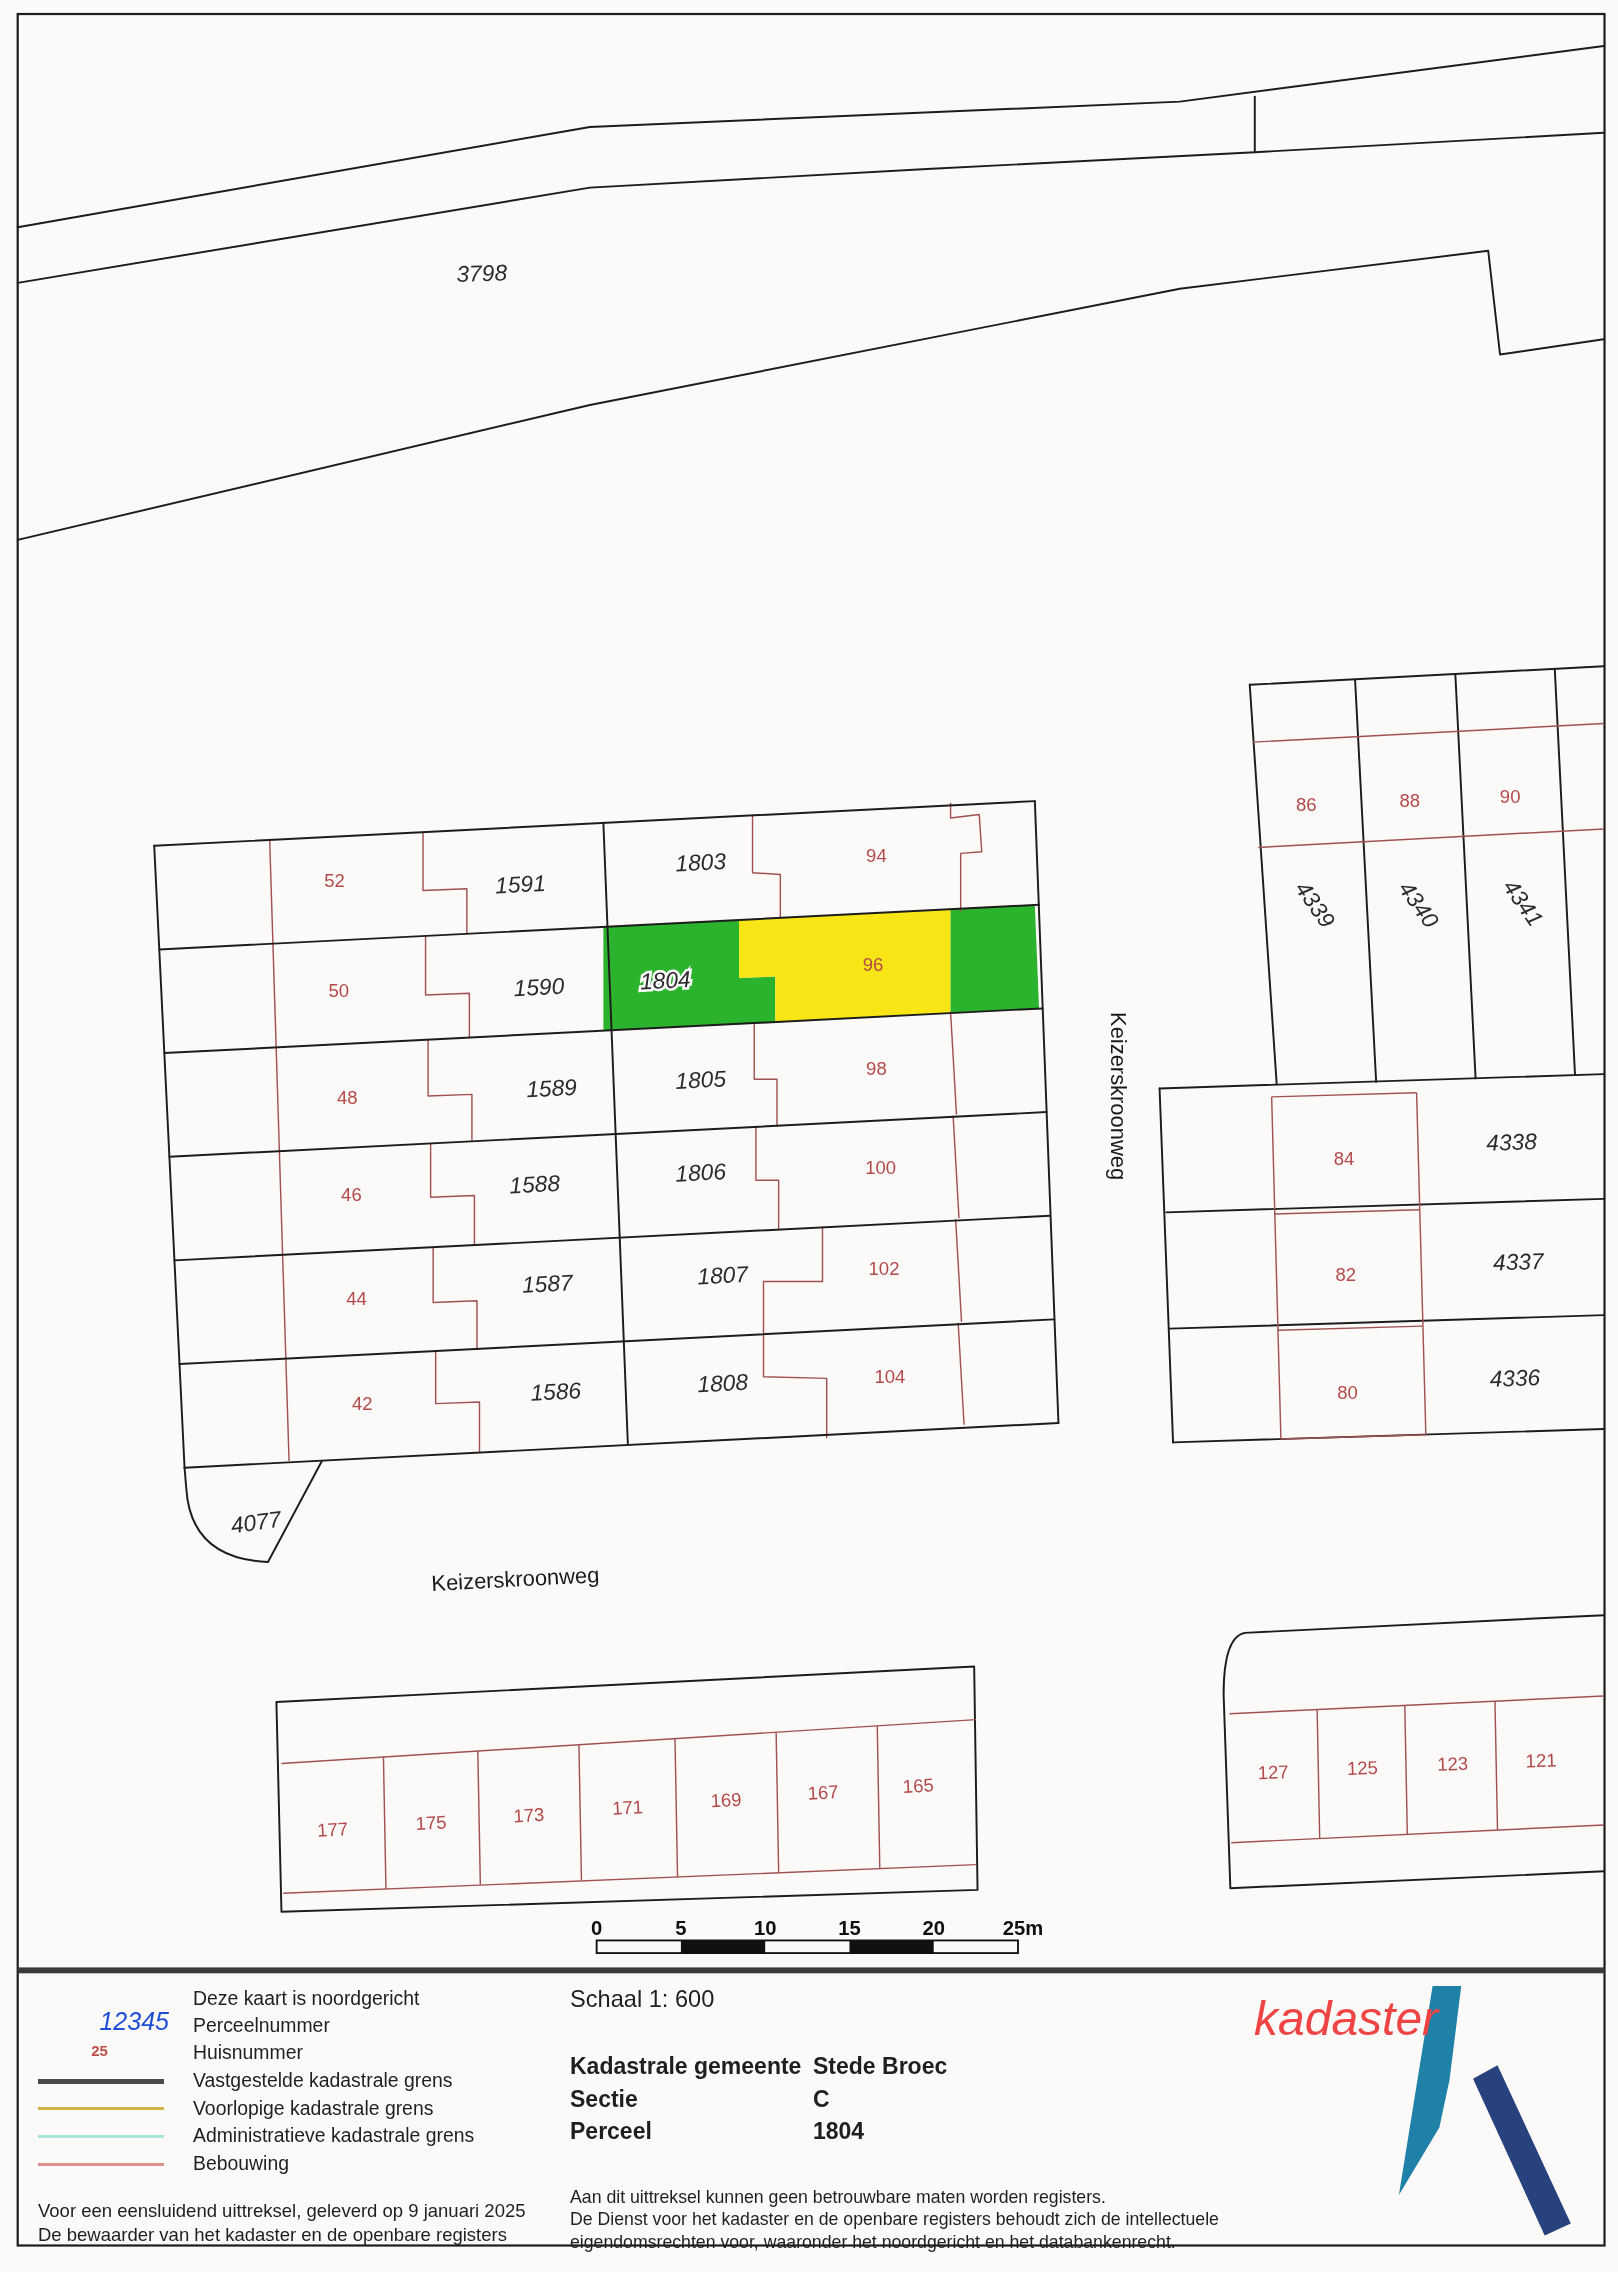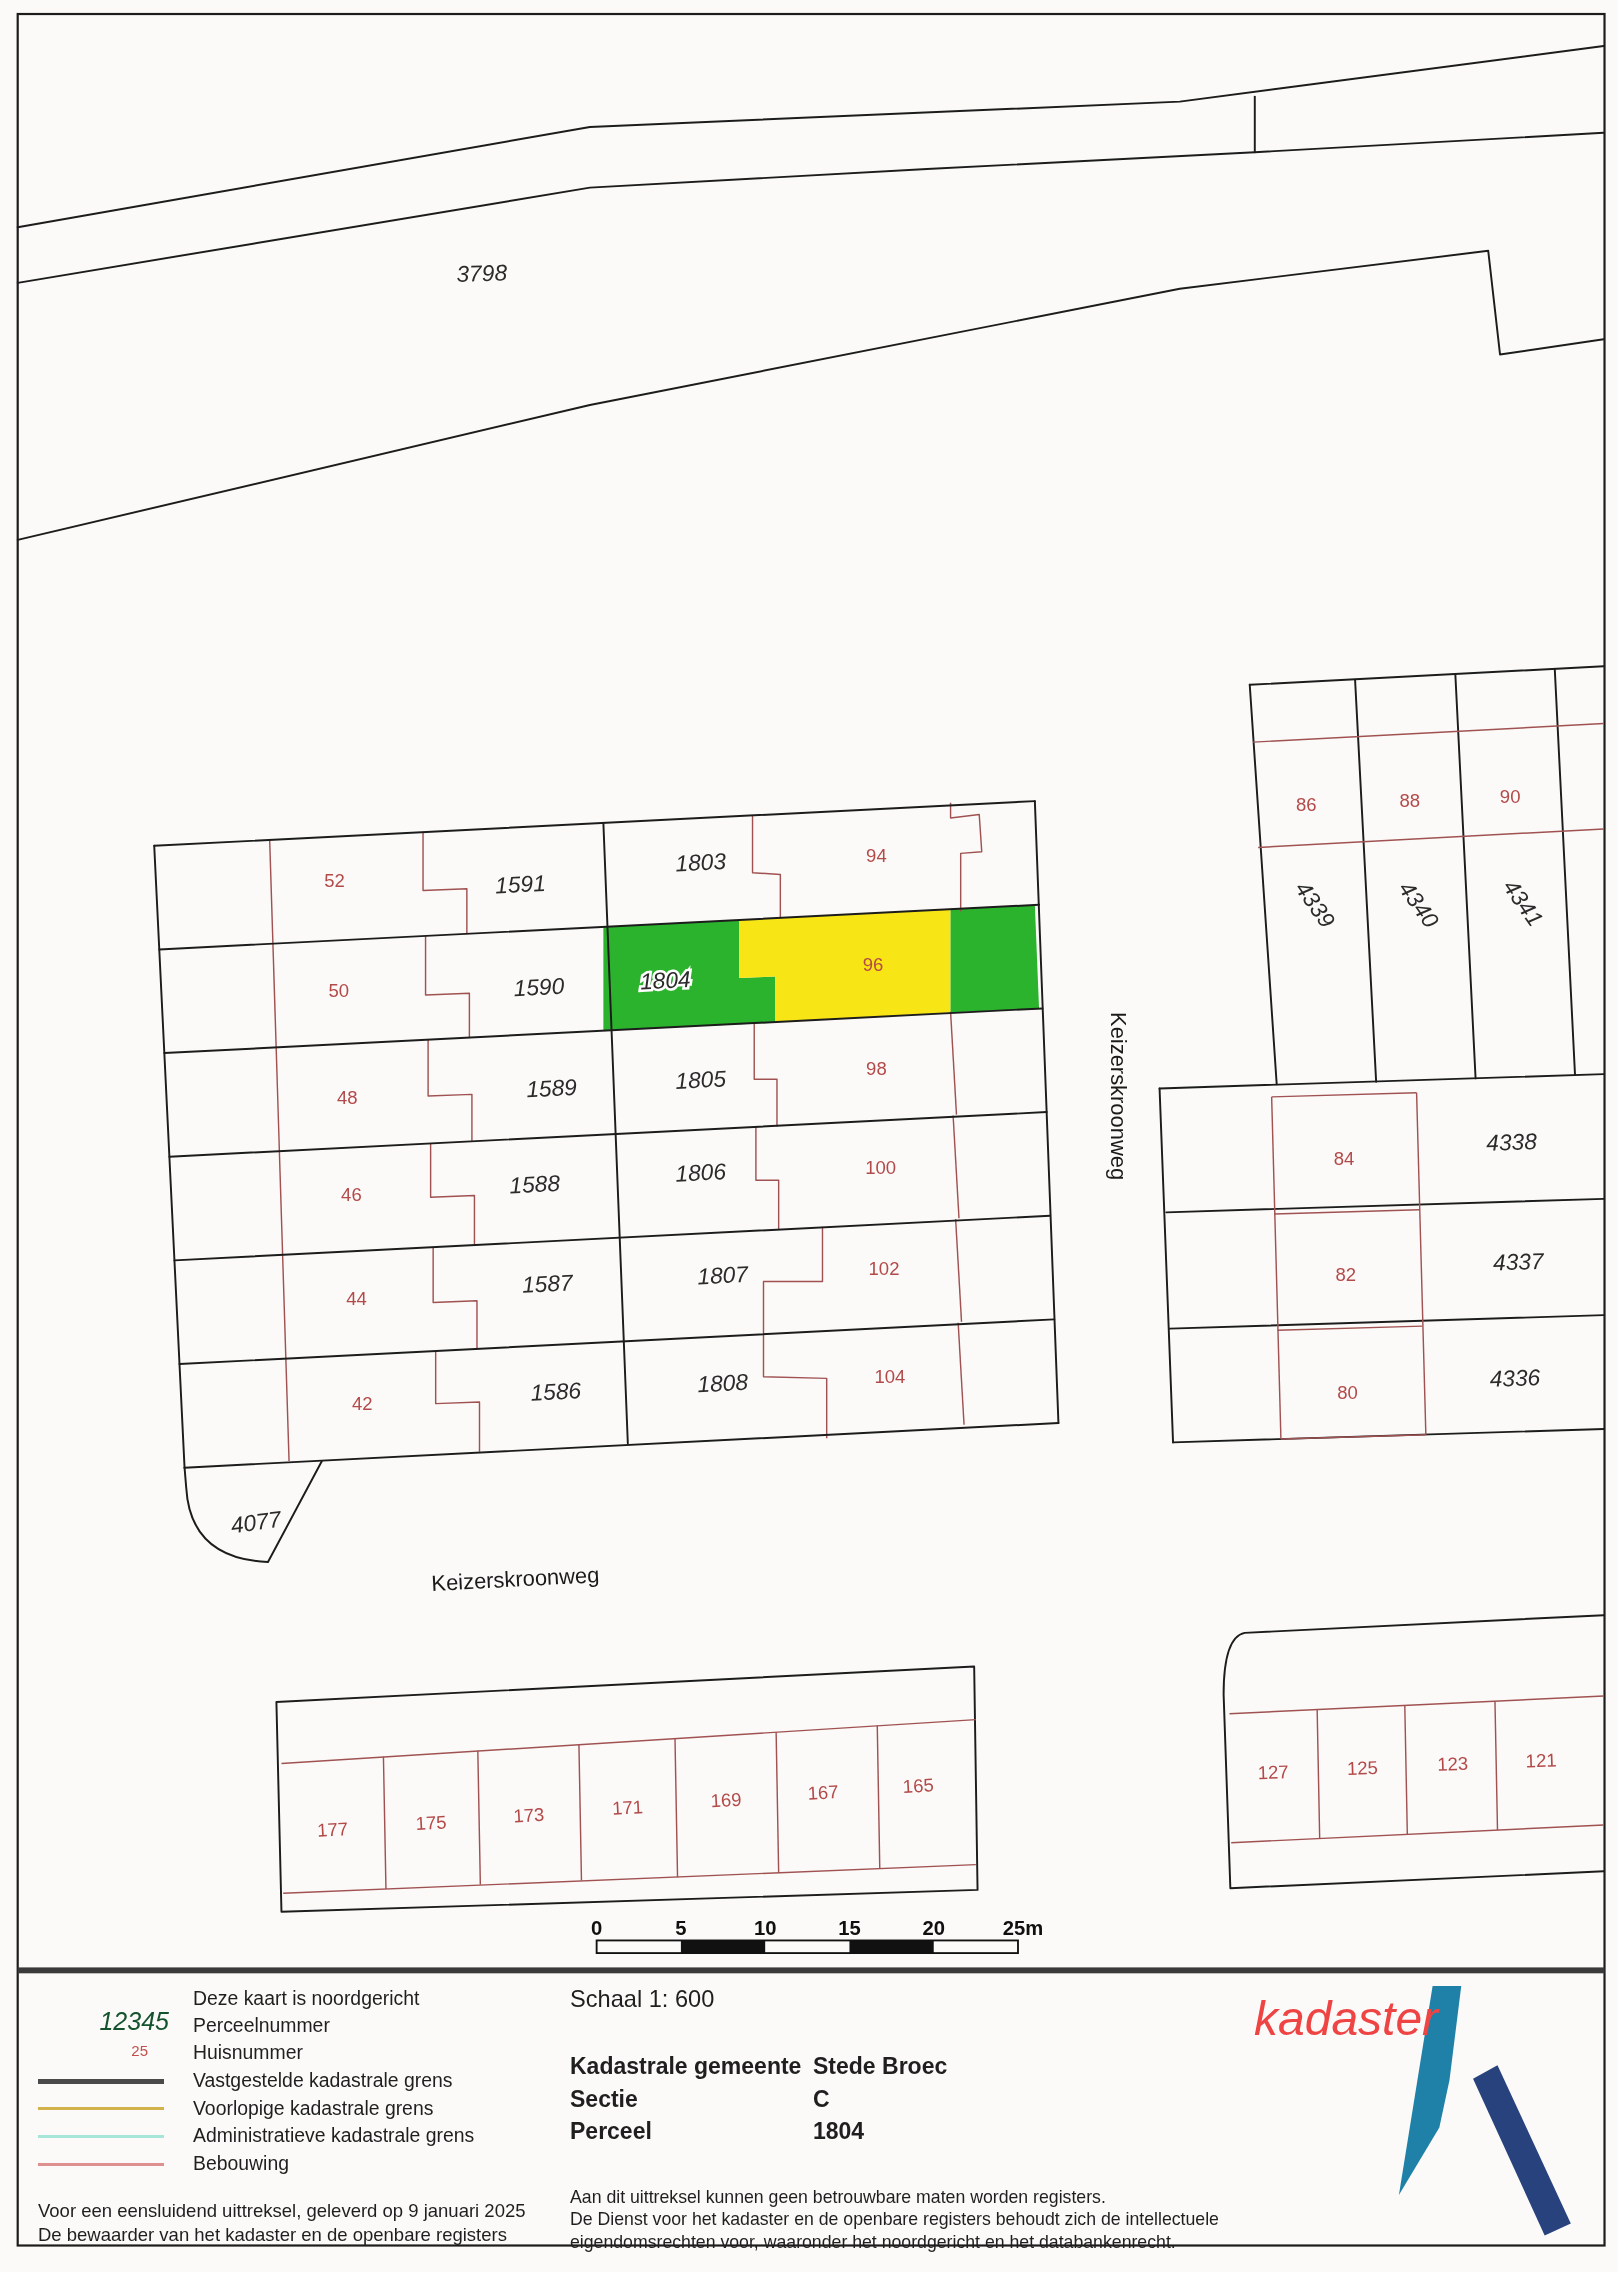--- a/index.html
+++ b/index.html
@@ -13,22 +13,22 @@
   .rd{stroke:#a05252;stroke-width:1.7;fill:none;stroke-linejoin:round;}
   .pn{font:italic 27px "Liberation Sans",sans-serif;fill:#2b2b2b;text-anchor:middle;}
   .pnh{paint-order:stroke;stroke:#ffffff;stroke-width:6px;}
   .hn{font:400 22px "Liberation Sans",sans-serif;fill:#b34a4a;text-anchor:middle;}
   .street{font:400 26px "Liberation Sans",sans-serif;fill:#1a1a1a;text-anchor:middle;}
   .tick{font:700 24px "Liberation Sans",sans-serif;fill:#101010;text-anchor:middle;}
 
   
   .abs{position:absolute;white-space:nowrap;}
   .lgnd{font-size:19.4px;}
-  .lgnd-sample-parcel{font-size:25px;font-style:italic;color:#14532d;text-align:right;}
-  .lgnd-sample-house{font-size:15px;color:#c0504d;text-align:right;}
+  .lgnd-sample-parcel{font-size:25px;font-style:italic;color:#1d4ed8;text-align:right;}
+  .lgnd-sample-house{font-size:15px;color:#c0504d;text-align:center;font-weight:bold;}
   .swatch{position:absolute;left:38px;width:126px;}
   .foot{font-size:18.5px;}
   .schaal{font-size:23.6px;}
   .inforow{font-size:23px;font-weight:bold;}
   .discl{font-size:17.7px;}
   .wordmark{font-size:48px;font-style:italic;color:#ef4444;letter-spacing:0px;}
 </style>
 </head>
 <body>
 

